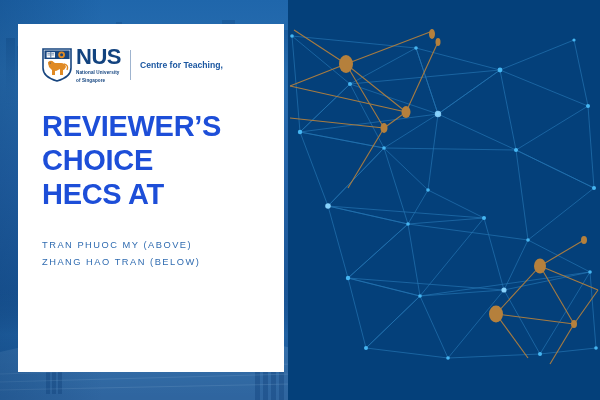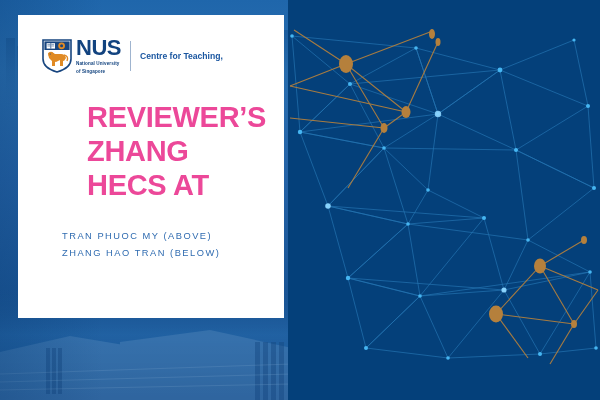--- a/index.html
+++ b/index.html
@@ -26,21 +26,21 @@
 
   
   .right-bg{
     position:absolute;left:288px;top:0;width:312px;height:400px;
     background:#04407a;overflow:hidden;
   }
   .net-svg{position:absolute;left:0;top:28px;width:312px;height:340px;}
 
   
   .card{
-    position:absolute;left:18px;top:15px;width:266px;height:303px;
+    position:absolute;left:18px;top:24px;width:266px;height:348px;
     background:#ffffff;
     display:flex;flex-direction:column;
     padding:0;
     box-sizing:border-box;
   }
   .card-inner{padding:22px 24px 0 24px;}
 
   
   .logo-row{display:flex;align-items:center;gap:0;}
   .crest{width:30px;height:34px;flex:0 0 auto;}
@@ -59,34 +59,32 @@
   .centre-txt{
     font-size:8.6px;line-height:1.45;color:#1a56a0;font-weight:700;
   }
 
   
   .headline{
     margin-top:26px;
     font-weight:700;
     font-size:29px;
     line-height:1.16;
-    color:#ec4899;
+    color:#1d4ed8;
     letter-spacing:-0.3px;
-    margin-left:45px;
   }
 
   
   .names{
     margin-top:26px;
     font-size:9.3px;
     line-height:1.75;
     letter-spacing:1.5px;
     color:#2f6bb0;
     font-weight:400;
-    margin-left:20px;
   }
   .names div{white-space:nowrap;}
 </style>
 </head>
 <body>
 
 <div class="poster">
 
   <div class="left-bg">
 
@@ -310,21 +308,21 @@
 
         <div class="divider-v"></div>
 
         <div class="centre-txt">
           <div>Centre for Teaching,</div>
         </div>
       </div>
 
       <div class="headline">
         <div>REVIEWER’S</div>
-        <div>ZHANG</div>
+        <div>CHOICE</div>
         <div>HECS AT</div>
       </div>
 
       <div class="names">
         <div>TRAN PHUOC MY (ABOVE)</div>
         <div>ZHANG HAO TRAN (BELOW)</div>
       </div>
 
     </div>
   </div>

